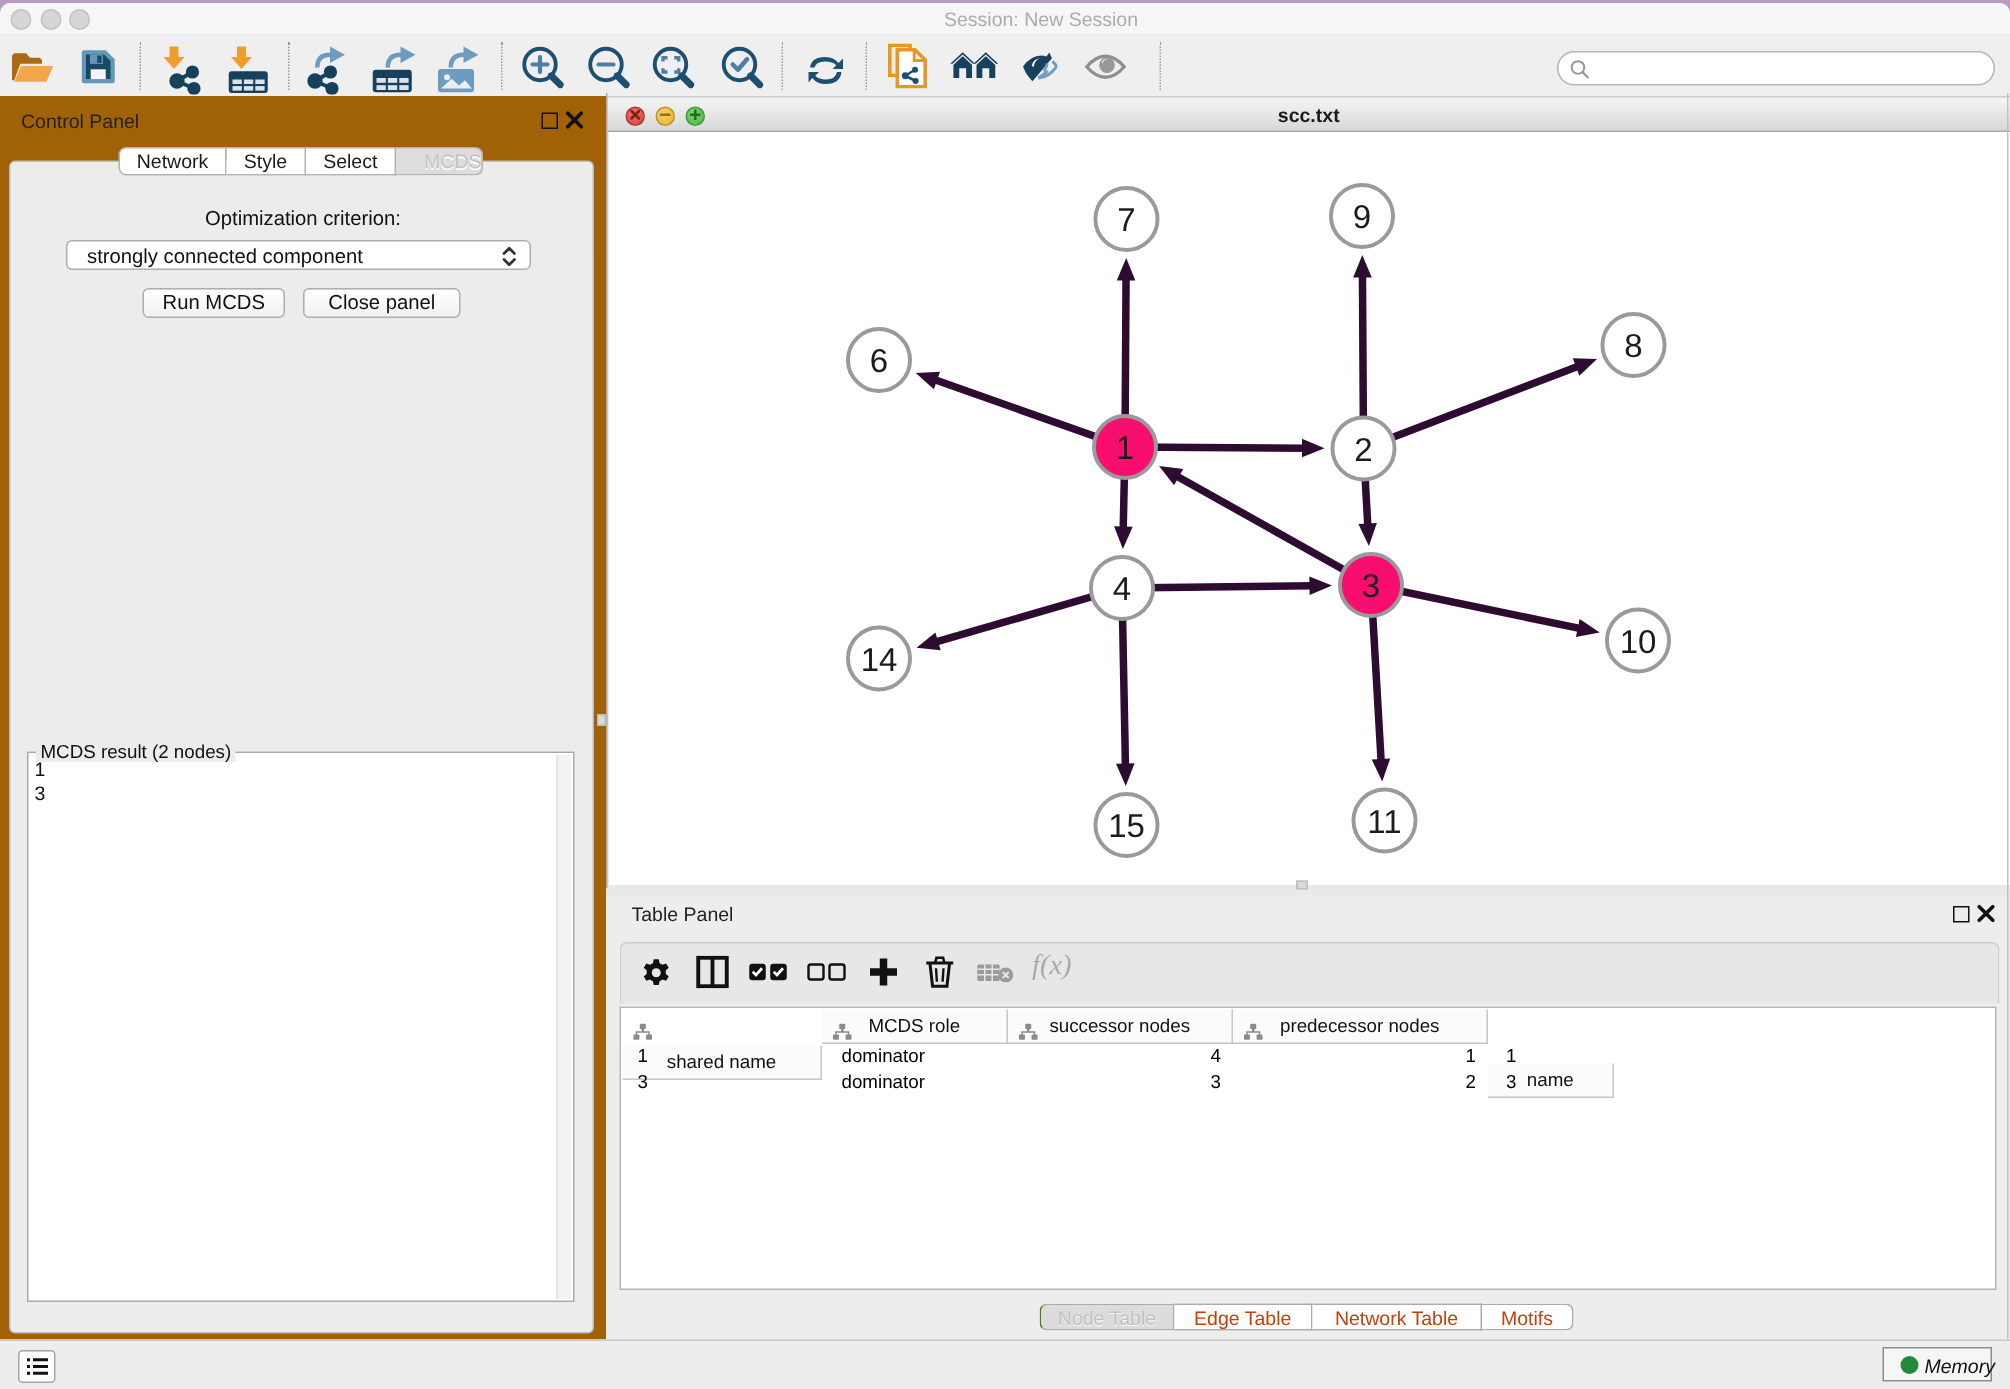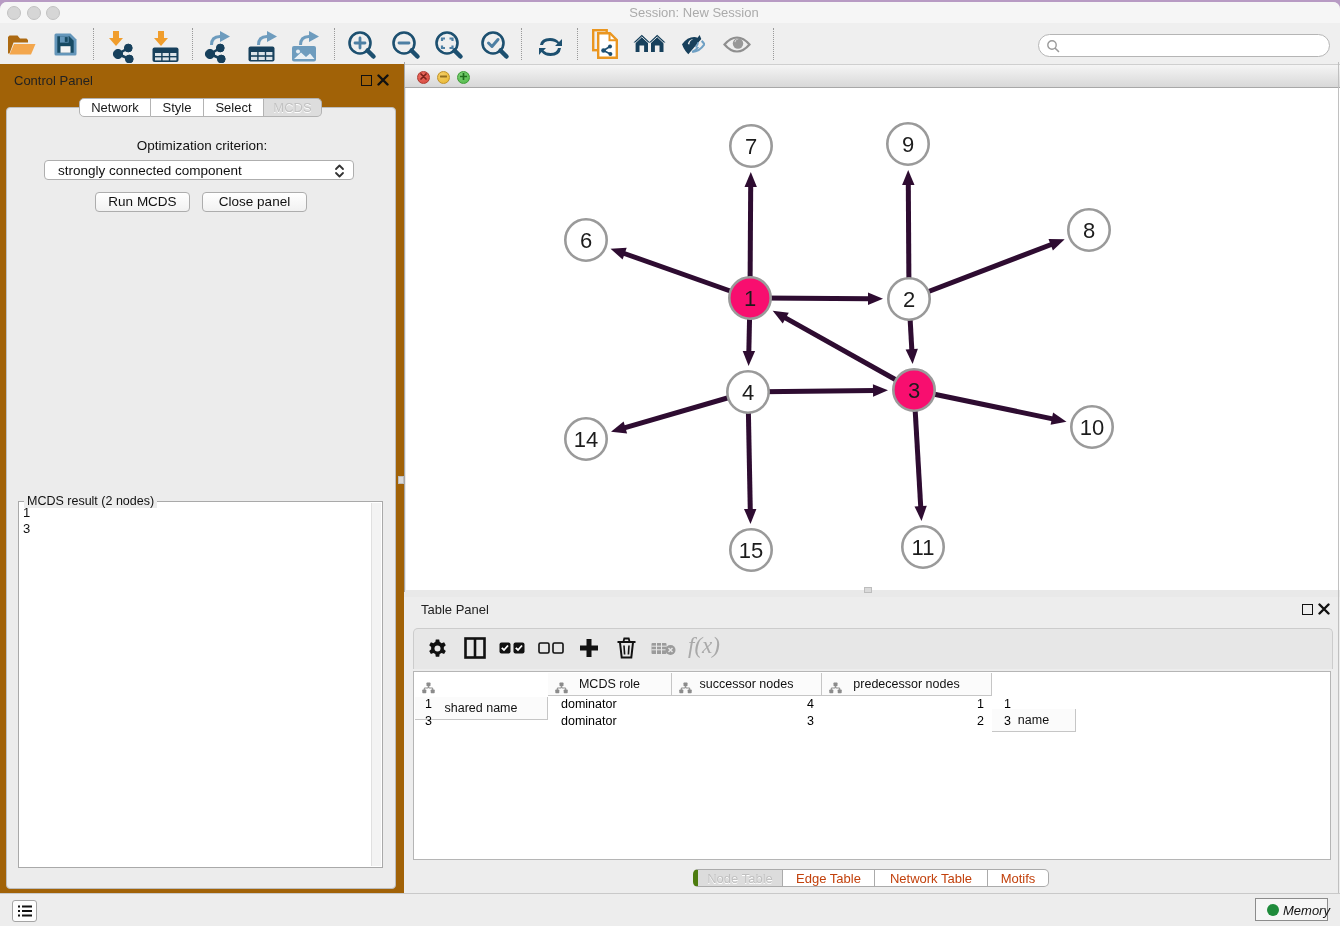--- a/index.html
+++ b/index.html
@@ -195,21 +195,21 @@
   </div>
   <div id="cpanel">
     <div id="cphead">Control Panel</div>
     <div style="position:absolute;left:361px;top:11px;width:9px;height:9px;border:1.5px solid #111;"></div>
     <svg class="abs" style="left:377px;top:10px;" width="12" height="12" viewBox="0 0 12 12">
         <path d="M1.5,1.5 L10.5,10.5 M10.5,1.5 L1.5,10.5" stroke="#111" stroke-width="2.4" stroke-linecap="round"></path>
       </svg>
     <div class="tab" style="left:79px;width:72px;border-radius:5px 0 0 5px;border-left:1px solid #b3b3b3;">Network</div>
     <div class="tab" style="left:151px;width:53px;">Style</div>
     <div class="tab" style="left:204px;width:60px;">Select</div>
-    <div class="tab" style="left:264px;width:58px;background:#dddddd;color:#c2c2c2;text-shadow:0 1px 0 #fff;border-radius:0 5px 5px 0;">MCDS</div>
+    <div class="tab" style="left:264px;width:58px;background:#dddddd;color:#c2c2c2;text-shadow:0 1px 0 #fff;border-radius:0 5px 5px 0;text-align:right;">MCDS</div>
     <div id="cpbox"></div>
     <div id="optlabel">Optimization criterion:</div>
     <div id="combo">
         <span>strongly connected component</span>
       <svg class="abs" style="right:8px;top:3px;" width="11" height="14" viewBox="0 0 11 14">
           <path d="M2,5 L5.5,1.5 L9,5 M2,9 L5.5,12.5 L9,9" stroke="#333" stroke-width="1.8" fill="none" stroke-linecap="round" stroke-linejoin="round"></path>
         </svg>
     </div>
     <div class="btn" style="left:95px;width:95px;">Run MCDS</div>
     <div class="btn" style="left:202px;width:105px;">Close panel</div>
@@ -226,20 +226,21 @@
       <div class="mac" style="left:52px;background:radial-gradient(circle at 35% 30%,#7ed077,#4eb845);border:1px solid #3e9a36;"></div>
       <svg class="abs" style="left:15px;top:8px;" width="7" height="7" viewBox="0 0 7 7">
           <path d="M1,1 L6,6 M6,1 L1,6" stroke="#7c221a" stroke-width="1.7" stroke-linecap="round"></path>
         </svg>
       <svg class="abs" style="left:35px;top:8px;" width="7" height="7" viewBox="0 0 7 7">
           <path d="M0.5,3.5 L6.5,3.5" stroke="#94701f" stroke-width="1.8" stroke-linecap="round"></path>
         </svg>
       <svg class="abs" style="left:55px;top:8px;" width="7" height="7" viewBox="0 0 7 7">
           <path d="M3.5,0.5 L3.5,6.5 M0.5,3.5 L6.5,3.5" stroke="#1f6e1c" stroke-width="1.7" stroke-linecap="round"></path>
         </svg>
+      <div id="nettitle">scc.txt</div>
     </div>
     <div id="netcanvas">
       <svg id="graph" width="934" height="502">
 <line x1="344.0" y1="210.0" x2="344.7" y2="97.0"></line>
           <polygon points="344.8,84.0 350.9,99.0 338.5,99.0"></polygon>
 <line x1="344.0" y1="210.0" x2="216.8" y2="165.0"></line>
           <polygon points="204.5,160.7 220.7,159.8 216.6,171.5"></polygon>
 <line x1="344.0" y1="210.0" x2="464.0" y2="210.8"></line>
           <polygon points="477.0,210.8 462.0,216.9 462.0,204.5"></polygon>
 <line x1="344.0" y1="210.0" x2="342.8" y2="265.0"></line>
@@ -332,21 +333,21 @@
           </g>
         <g stroke="#e7e7e7" stroke-width="1">
             <line x1="0.5" y1="4.2" x2="15.5" y2="4.2"></line>
             <line x1="0.5" y1="7.8" x2="15.5" y2="7.8"></line>
             <line x1="5.5" y1="1" x2="5.5" y2="12"></line>
             <line x1="10.5" y1="1" x2="10.5" y2="12"></line>
           </g>
         <circle cx="19.5" cy="8" r="5" fill="#9b9b9b"></circle>
         <path d="M17.5,6 L21.5,10 M21.5,6 L17.5,10" stroke="#e7e7e7" stroke-width="1.4"></path>
       </svg>
-      <div class="abs" style="left:274px;top:4px;font-family:'Liberation Serif',serif;font-style:italic;font-size:23px;color:#a9a9a9;">f(x)</div>
+      <div class="abs" style="left:274px;top:4px;font-family:'Liberation Serif',serif;font-style:italic;font-size:19px;color:#a9a9a9;">f(x)</div>
     </div>
     <div id="ttable">
 
       <div class="th" style="left:1px;width:133px;margin-top:24px;">shared name</div>
       <div class="th" style="left:134px;width:124px;">MCDS role</div>
       <div class="th" style="left:258px;width:150px;">successor nodes</div>
       <div class="th" style="left:408px;width:170px;">predecessor nodes</div>
       <div class="th" style="left:578px;width:84px;margin-top:36px;">name</div>
       <svg class="abs" style="left:8px;top:10px;" width="13" height="12" viewBox="0 0 13 12">
           <g fill="#8b8b8b">
@@ -384,21 +385,21 @@
       <div class="td" style="left:147px;top:24px;">dominator</div>
       <div class="td" style="left:258px;top:24px;width:142px;text-align:right;">4</div>
       <div class="td" style="left:408px;top:24px;width:162px;text-align:right;">1</div>
       <div class="td" style="left:590px;top:24px;">1</div>
       <div class="td" style="left:11px;top:41px;">3</div>
       <div class="td" style="left:147px;top:41px;">dominator</div>
       <div class="td" style="left:258px;top:41px;width:142px;text-align:right;">3</div>
       <div class="td" style="left:408px;top:41px;width:162px;text-align:right;">2</div>
       <div class="td" style="left:590px;top:41px;">3</div>
     </div>
-    <div class="btab" style="left:289px;width:90px;background:#dcdcdc;color:#c0c0c0;text-shadow:0 1px 0 #fff;border-radius:5px 0 0 5px;border-left:5px solid #4d7c0f;">Node Table</div>
+    <div class="btab" style="left:289px;width:90px;background:#dcdcdc;color:#c0c0c0;text-shadow:0 1px 0 #fff;border-radius:5px 0 0 5px;border-left:1px solid #4d7c0f;">Node Table</div>
     <div class="btab" style="left:379px;width:92px;">Edge Table</div>
     <div class="btab" style="left:471px;width:113px;">Network Table</div>
     <div class="btab" style="left:584px;width:61px;border-radius:0 5px 5px 0;">Motifs</div>
   </div>
   <div style="position:absolute;left:404px;top:60px;width:1px;height:530px;background:#a8a8a8;"></div>
   <div style="position:absolute;left:1338px;top:60px;width:1px;height:864px;background:#c0c0c0;"></div>
   <div style="position:absolute;left:398px;top:474px;width:6px;height:8px;background:#dadada;border:1px solid #bdbdbd;box-sizing:border-box;"></div>
   <div style="position:absolute;left:864px;top:585px;width:8px;height:6px;background:#dadada;border:1px solid #bdbdbd;box-sizing:border-box;"></div>
   <div id="statusbar">
     <div id="listbtn">

